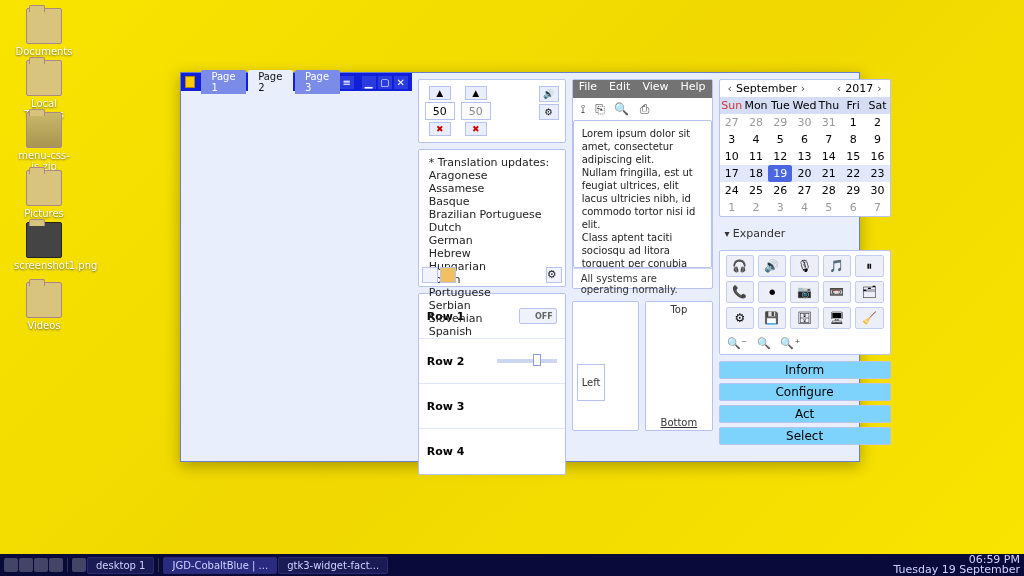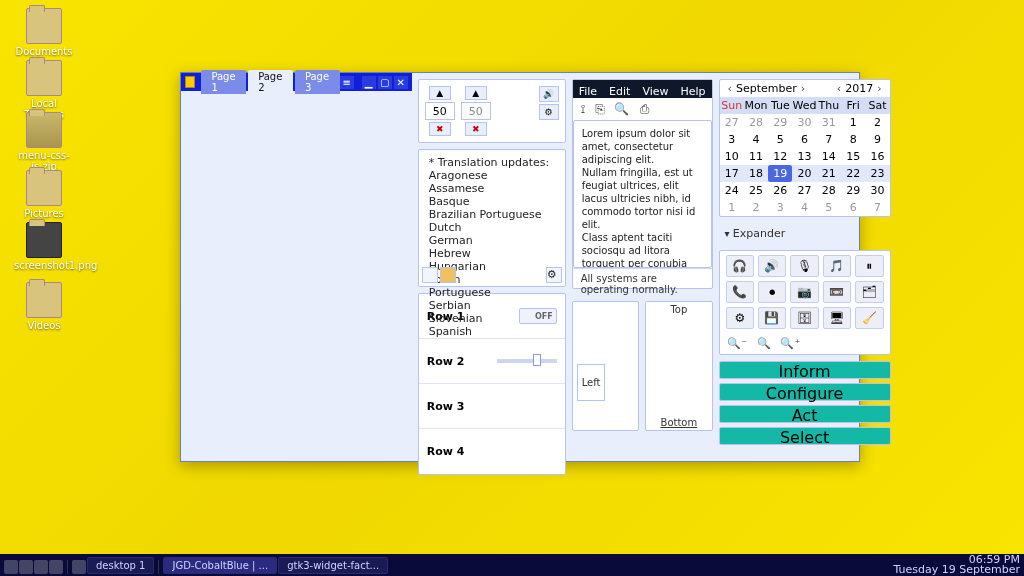--- a/index.html
+++ b/index.html
@@ -6,21 +6,21 @@
   body { width:1024px; height:576px; overflow:hidden; background:linear-gradient(135deg,#f8e400 0%,#f0d800 50%,#f8e400 100%); position:relative; }
   
   .desktop-icon { position:absolute; width:60px; text-align:center; color:#fff; text-shadow:0 1px 2px rgba(0,0,0,.6); }
   .desktop-icon .ico { width:36px; height:36px; margin:0 auto 2px; background:#d9c47d; border:1px solid #a88; border-radius:2px; position:relative; }
   .desktop-icon .ico::before { content:""; position:absolute; top:-4px; left:2px; width:14px; height:6px; background:#d9c47d; border:1px solid #a88; border-bottom:none; border-radius:2px 2px 0 0; }
   .desktop-icon.zip .ico { background:linear-gradient(#c9b86a,#a89550); }
   .desktop-icon.png .ico { background:#444; border-color:#222; }
   .desktop-icon span { font-size:10px; line-height:11px; display:block; }
   
   .taskbar { position:absolute; bottom:0; left:0; right:0; height:22px; background:#0a0a3a; display:flex; align-items:center; padding:0 4px; color:#fff; }
-  .taskbar .tb-left { display:flex; gap:1px; align-items:flex-end; }
+  .taskbar .tb-left { display:flex; gap:1px; align-items:center; }
   .taskbar .tb-ico { width:14px; height:14px; background:#446; border-radius:2px; }
   .taskbar .tb-sep { width:1px; height:14px; background:#334; margin:0 3px; }
   .taskbar .tb-btn { padding:2px 8px; background:#1a1a55; border:1px solid #2a2a70; border-radius:2px; font-size:10px; color:#cfd3ff; }
   .taskbar .tb-btn.active { background:#2a2a80; }
   .taskbar .tb-right { margin-left:auto; text-align:right; font-size:10px; line-height:10px; color:#cfd3ff; }
   
   .window { position:absolute; left:180px; top:72px; width:680px; height:390px; background:#e9eefc; border:1px solid #6a7ed0; box-shadow:0 4px 14px rgba(0,0,0,.3); display:flex; flex-direction:row; }
   .titlebar { height:18px; background:#1020d8; display:flex; align-items:center; padding:0 4px; }
   .titlebar .app-ico { width:12px;height:12px;background:#ffcc00;border:1px solid #a80;margin-right:6px; }
   .titlebar .tabs { margin:0 auto; display:flex; gap:2px; }
@@ -47,21 +47,21 @@
   .langs .footer { position:absolute; bottom:3px; left:3px; right:3px; display:flex; gap:2px; }
   .langs .footer .mini{width:16px;height:16px;border:1px solid #b6c3ef;background:#f2f4ff;cursor:pointer;}
   .langs .footer .gear{margin-left:auto;}
   
   .rows .row { height:45px; border-bottom:1px solid #e0e5f7; display:flex; align-items:center; padding:0 8px; justify-content:space-between;font-weight:bold; }
   .rows .row:last-child{border-bottom:none;}
   .switch { width:38px;height:16px;border:1px solid #b6c3ef;background:#f0f2fb;border-radius:2px;position:relative;font-size:8px;display:flex;align-items:center;justify-content:flex-end;padding:0 3px;color:#666;cursor:pointer;}
   .slider { width:60px;height:4px;background:#cdd6f0;position:relative;}
   .slider .thumb{width:8px;height:12px;background:#fff;border:1px solid #8a99d8;position:absolute;top:-5px;left:60%;cursor:pointer;}
   
-  .menubar { height:18px;background:#0f172a;color:#fff;display:flex;align-items:flex-end;padding:0 6px;gap:12px;font-size:10px;}
+  .menubar { height:18px;background:#737373;color:#fff;display:flex;align-items:flex-start;padding:0 6px;gap:12px;font-size:10px;}
   .menubar span{cursor:pointer;}
   .toolbar { height:22px;display:flex;align-items:center;gap:10px;padding:0 8px;color:#333;}
   .toolbar span{cursor:pointer;font-size:12px;}
   .textarea { flex:1;border:1px solid #b6c3ef;border-radius:2px;background:#fff;padding:6px 8px;font-size:10px;line-height:13px;color:#222;overflow:hidden;}
   .statusbar { height:20px;border-top:1px solid #d0d8f3;padding:4px 8px;color:#333;font-size:10px;}
   .frames { display:flex;gap:6px;margin-top:6px;height:130px;}
   .frame { flex:1;background:#fff;border:1px solid #b6c3ef;border-radius:2px;position:relative;}
   .frame .lbl{position:absolute;font-size:10px;color:#333;text-align:right;}
   .f-left{left:4px;top:62px;border:1px solid #b6c3ef;padding:12px 4px;}
   .f-right{left:78px;top:62px;}
@@ -78,21 +78,21 @@
   .cal-grid .other{color:#999;}
   .cal-grid .wkrow{background:#e2e8fb;}
   .cal-grid .today{background:#4a66e0;color:#fff;border-radius:2px;}
   
   .expander-hdr{padding:4px 6px;font-size:10px;color:#333;cursor:pointer;}
   .icon-grid{display:grid;grid-template-columns:repeat(5,1fr);gap:4px;padding:4px 6px;}
   .icon-grid .cell{height:22px;background:#eceef8;border:1px solid #c3cdf0;border-radius:2px;display:flex;align-items:center;justify-content:center;font-size:12px;cursor:pointer;}
   .zoom-row{display:flex;gap:10px;padding:4px 8px;}
   .zoom-row span{cursor:pointer;font-size:11px;color:#444;}
   .action-btns{display:flex;flex-direction:column;gap:4px;}
-  .action-btns button{height:18px;border:1px solid #b6c3ef;background:#14b8a6;border-radius:2px;font-size:16px;cursor:pointer;}
+  .action-btns button{height:18px;border:1px solid #b6c3ef;background:#7dd3fc;border-radius:2px;font-size:12px;cursor:pointer;}
 </style>
 </head>
 <body>
 
 <div class="desktop-icon" style="left:14px;top:8px;">
     <div class="ico"></div>
     <span>Documents</span>
   </div>
 <div class="desktop-icon" style="left:14px;top:60px;">
     <div class="ico"></div>

